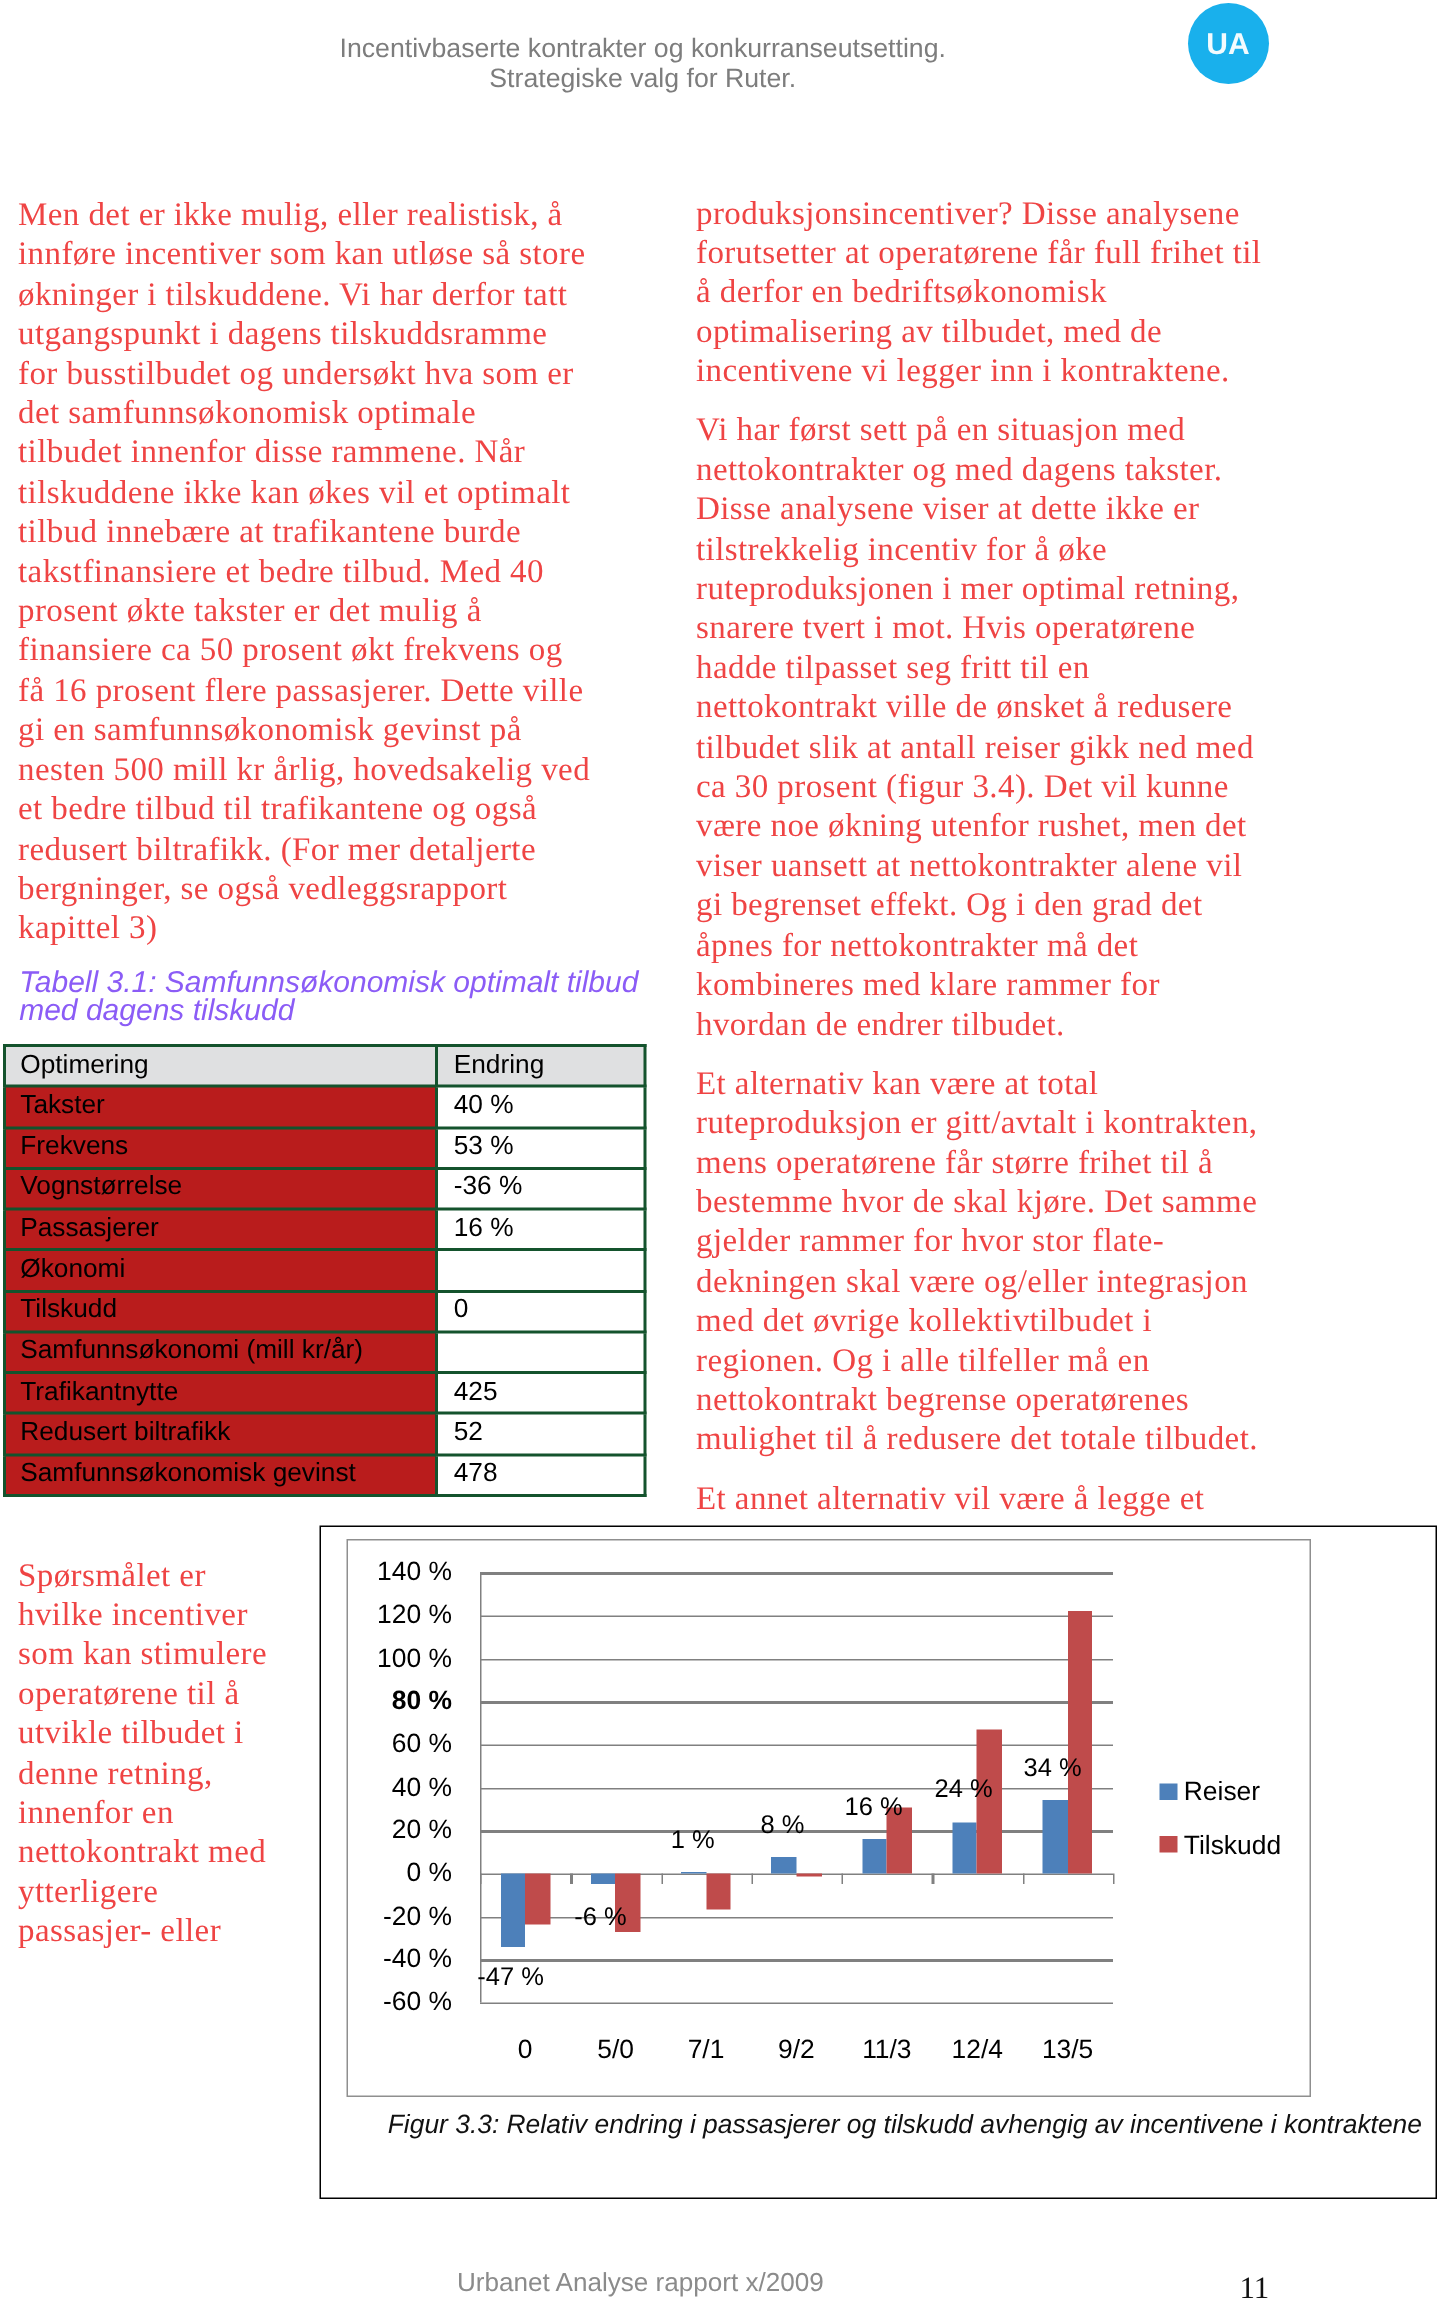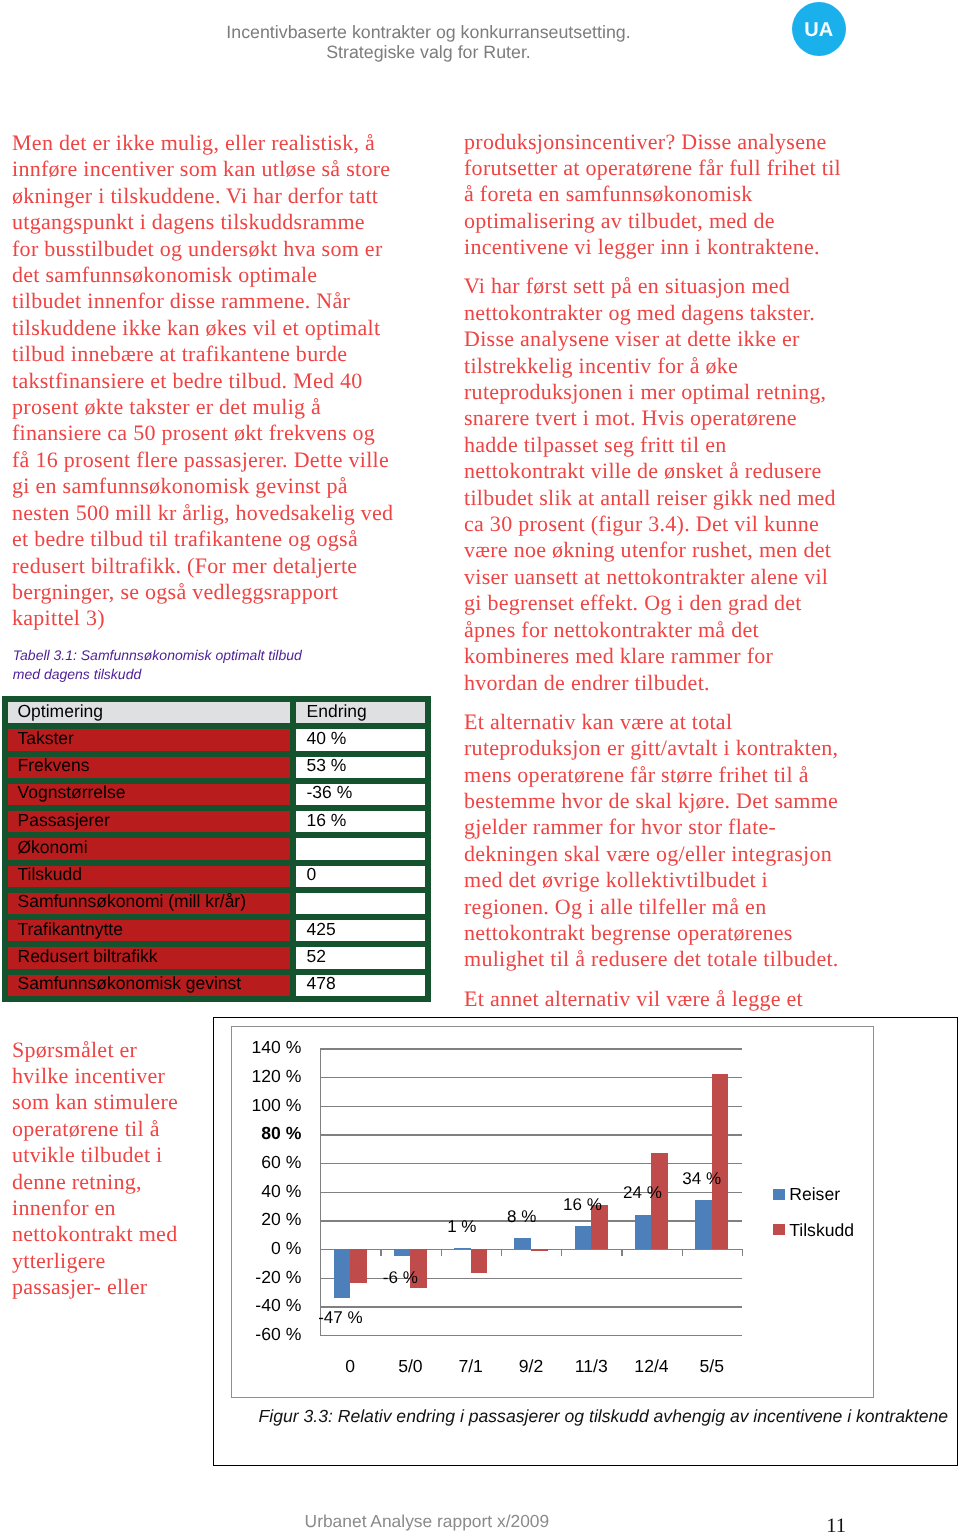--- a/index.html
+++ b/index.html
@@ -19,26 +19,26 @@
   .col{position:absolute;font-family:"Liberation Serif",serif;font-size:22px;line-height:26.4px;color:#ef4444;
        text-align:left;white-space:nowrap;letter-spacing:0.28px;}
   .colL{left:12px;top:130px;width:420px;}
   .colR{left:464px;top:128.5px;width:430px;}
   .col p{margin:0 0 12.9px 0;}
   .colL2{left:12px;top:1036.5px;width:200px;}
 
   
   .tcap{position:absolute;left:12.8px;top:645.5px;width:420px;white-space:nowrap;
         font-family:"Liberation Sans",sans-serif;font-style:italic;font-weight:normal;
-        font-size:14px;line-height:19.5px;color:#4c1d95;}
+        font-size:20px;line-height:19.5px;color:#8b5cf6;}
 
   
   .tbl{position:absolute;left:2px;top:696px;width:429px;border-collapse:collapse;
        font-family:"Liberation Sans",sans-serif;font-size:17.5px;color:#000;}
-  .tbl td{height:27.25px;padding:0 0 2.5px 0;border:6px solid #14532d;vertical-align:middle;
+  .tbl td{height:27.25px;padding:0 0 2.5px 0;border:2px solid #14532d;vertical-align:middle;
           line-height:1;box-sizing:border-box;}
   .tbl td.k{background:#b91c1c;padding-left:9.5px;width:288px;}
   .tbl td.v{background:#ffffff;padding-left:10.5px;}
   .tbl tr.hd td{background:#dfe0e1;}
 
   
   .figbox{position:absolute;left:213px;top:1017px;width:744.5px;height:448.5px;
           border:1.7px solid #000;box-sizing:border-box;}
   .chartbox{position:absolute;left:17px;top:8px;width:642.5px;height:371.5px;
             border:1.4px solid #8f8f8f;box-sizing:border-box;background:#fff;}
@@ -131,21 +131,21 @@
           <td class="v">478</td>
         </tr>
       </tbody>
   </table>
 
   <div class="col colL2">
     <p><span>Spørsmålet er</span><br><span>hvilke incentiver</span><br><span>som kan stimulere</span><br><span>operatørene til å</span><br><span>utvikle tilbudet i</span><br><span>denne retning,</span><br><span>innenfor en</span><br><span>nettokontrakt med</span><br><span>ytterligere</span><br><span>passasjer- eller</span></p>
   </div>
 
   <div class="col colR">
-    <p><span>produksjonsincentiver? Disse analysene</span><br><span>forutsetter at operatørene får full frihet til</span><br><span>å foreta en samfunnsøkonomisk</span><br><span>optimalisering av tilbudet, med de</span><br><span>incentivene vi legger inn i kontraktene.</span></p>
+    <p><span>produksjonsincentiver? Disse analysene</span><br><span>forutsetter at operatørene får full frihet til</span><br><span>å derfor en bedriftsøkonomisk</span><br><span>optimalisering av tilbudet, med de</span><br><span>incentivene vi legger inn i kontraktene.</span></p>
     <p><span>Vi har først sett på en situasjon med</span><br><span>nettokontrakter og med dagens takster.</span><br><span>Disse analysene viser at dette ikke er</span><br><span>tilstrekkelig incentiv for å øke</span><br><span>ruteproduksjonen i mer optimal retning,</span><br><span>snarere tvert i mot. Hvis operatørene</span><br><span>hadde tilpasset seg fritt til en</span><br><span>nettokontrakt ville de ønsket å redusere</span><br><span>tilbudet slik at antall reiser gikk ned med</span><br><span>ca 30 prosent (figur 3.4). Det vil kunne</span><br><span>være noe økning utenfor rushet, men det</span><br><span>viser uansett at nettokontrakter alene vil</span><br><span>gi begrenset effekt. Og i den grad det</span><br><span>åpnes for nettokontrakter må det</span><br><span>kombineres med klare rammer for</span><br><span>hvordan de endrer tilbudet.</span></p>
     <p><span>Et alternativ kan være at total</span><br><span>ruteproduksjon er gitt/avtalt i kontrakten,</span><br><span>mens operatørene får større frihet til å</span><br><span>bestemme hvor de skal kjøre. Det samme</span><br><span>gjelder rammer for hvor stor flate-</span><br><span>dekningen skal være og/eller integrasjon</span><br><span>med det øvrige kollektivtilbudet i</span><br><span>regionen. Og i alle tilfeller må en</span><br><span>nettokontrakt begrense operatørenes</span><br><span>mulighet til å redusere det totale tilbudet.</span></p>
     <p><span>Et annet alternativ vil være å legge et</span></p>
   </div>
 
   <div class="figbox">
     <div class="chartbox">
       <div id="chart" style="position:absolute;left:0;top:0;right:0;bottom:0;">
           <div class="gl" style="left: 88px; top: 21.4px; width: 421.9px;"></div>
           <div class="gl" style="left: 88px; top: 50.07px; width: 421.9px;"></div>
@@ -191,21 +191,21 @@
           <div class="tick" style="left: 329.086px; top: 222.09px; height: 6.5px;"></div>
           <div class="tick" style="left: 389.357px; top: 222.09px; height: 6.5px;"></div>
           <div class="tick" style="left: 449.629px; top: 222.09px; height: 6.5px;"></div>
           <div class="tick" style="left: 509.9px; top: 222.09px; height: 6.5px;"></div>
           <div class="xlabel" style="left: 118.136px; top: 330.5px;">0</div>
           <div class="xlabel" style="left: 178.407px; top: 330.5px;">5/0</div>
           <div class="xlabel" style="left: 238.679px; top: 330.5px;">7/1</div>
           <div class="xlabel" style="left: 298.95px; top: 330.5px;">9/2</div>
           <div class="xlabel" style="left: 359.221px; top: 330.5px;">11/3</div>
           <div class="xlabel" style="left: 419.493px; top: 330.5px;">12/4</div>
-          <div class="xlabel" style="left: 479.764px; top: 330.5px;">5/5</div>
+          <div class="xlabel" style="left: 479.764px; top: 330.5px;">13/5</div>
           <div class="dlabel" style="left: 86.2px; top: 282.4px;">-47 %</div>
           <div class="dlabel" style="left: 150.8px; top: 242.1px;">-6 %</div>
           <div class="dlabel" style="left: 215.2px; top: 191.4px;">1 %</div>
           <div class="dlabel" style="left: 275px; top: 181px;">8 %</div>
           <div class="dlabel" style="left: 331px; top: 168.8px;">16 %</div>
           <div class="dlabel" style="left: 391px; top: 156.6px;">24 %</div>
           <div class="dlabel" style="left: 450.3px; top: 143.2px;">34 %</div>
           <div class="legsw" style="left: 541.4px; top: 161.6px; background: rgb(77, 128, 186);"></div>
           <div class="legitem" style="left: 557.2px; top: 159px; text-align: right;">Reiser</div>
           <div class="legsw" style="left: 541.4px; top: 197.2px; background: rgb(191, 75, 75);"></div>

